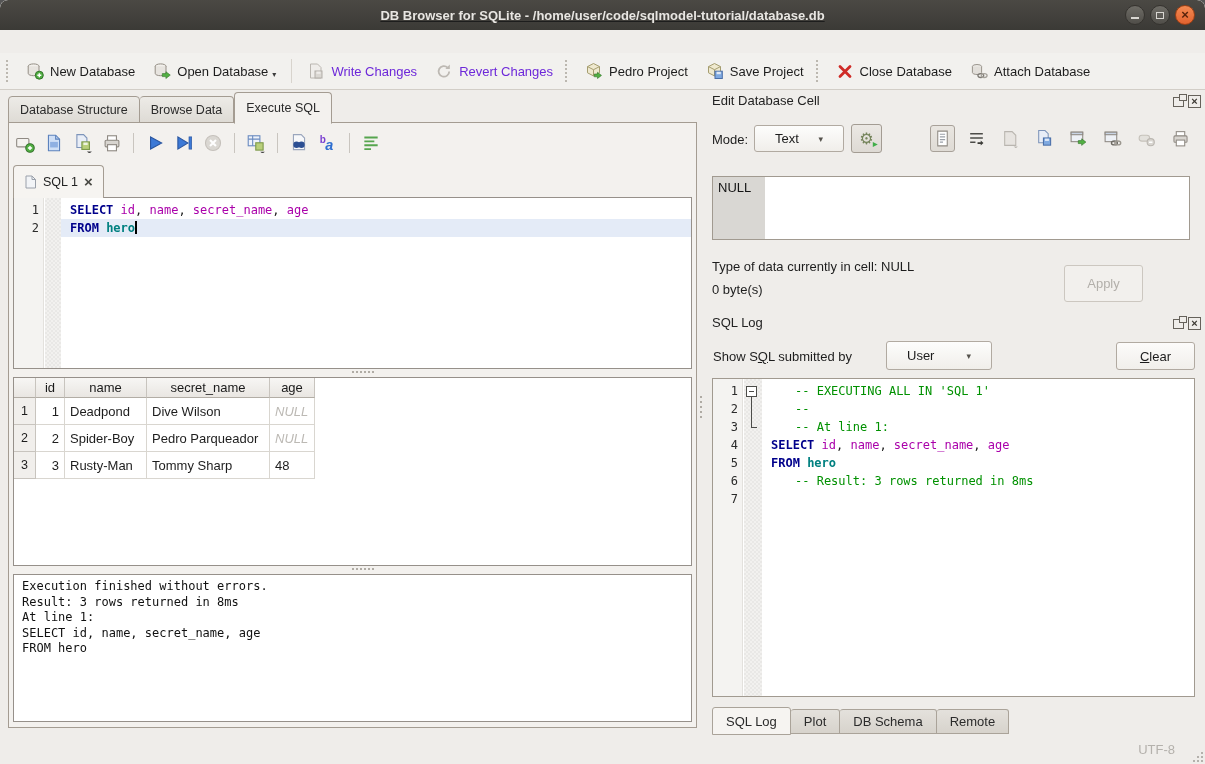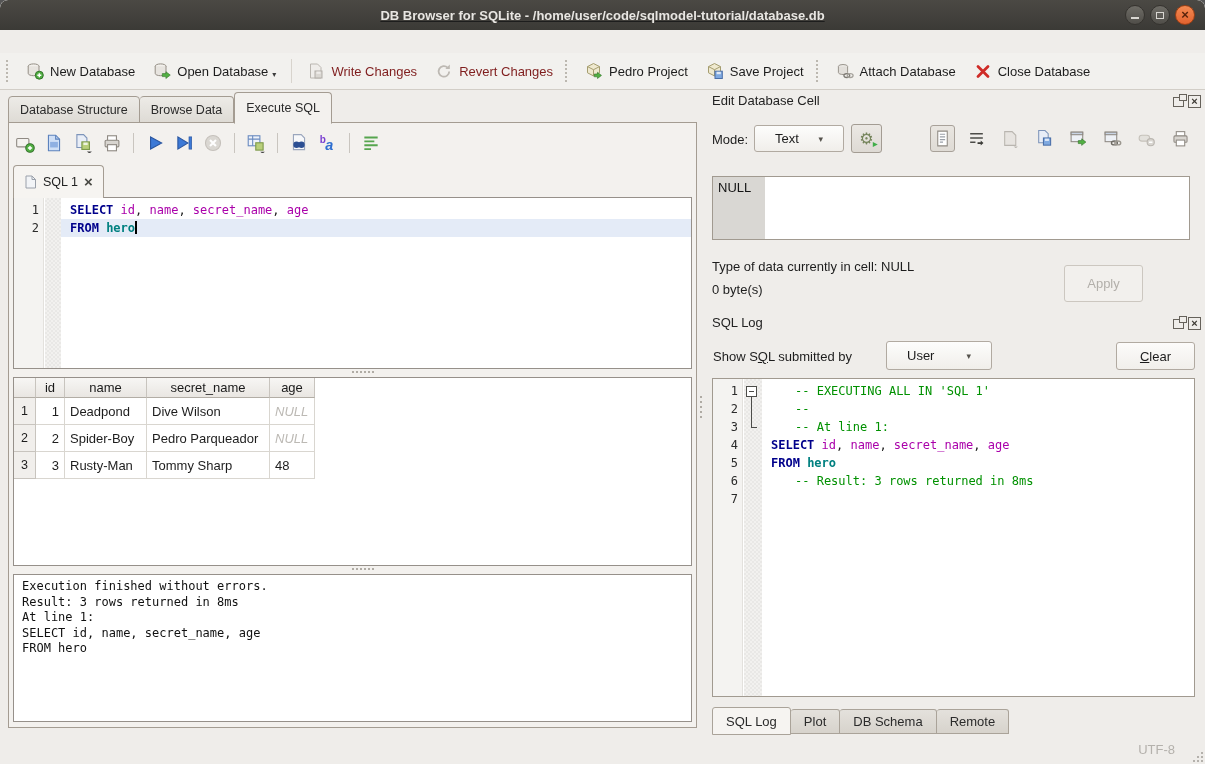--- a/index.html
+++ b/index.html
@@ -29,21 +29,21 @@
     background:#f5f4f1; display:flex; align-items:center; padding-left:5px; }
   .menu-item { padding:2px 9px; font-size:13px; color:#1a1a1a; }
 
   
   .toolbar { position:absolute; left:0; top:53px; width:100%; height:37px;
     background:#f2f1ee; border-bottom:1px solid #d2cec7;
     display:flex; align-items:center; padding-left:3px; }
   .tb-handle { width:5px; height:22px; border-left:2px dotted #bcb8b0; margin:0 6px 0 3px; }
   .tb-sep { width:1px; height:24px; background:#d8d4cd; margin:0 6px; }
   .tb-btn { display:flex; align-items:center; gap:6px; padding:5px 9px; font-size:13px; color:#1d1d1d; white-space:nowrap; }
-  .tb-btn.disabled { color:#7f1d1d; }
+  .tb-btn.disabled { color:#6d28d9; }
   .mini-arrow { font-size:8px; color:#3c3c3c; align-self:flex-end; margin:0 0 1px -2px; }
 
   
   .main-tabs { position:absolute; left:8px; top:91px; height:32px; display:flex; align-items:flex-end; z-index:3; }
   .mtab { height:27px; line-height:26px; padding:0 11px; font-size:12.5px; color:#2b2b2b;
     background:linear-gradient(#edebe7,#dedbd5); border:1px solid #a49c92; border-left:none;
     border-radius:4px 4px 0 0; }
   .mtab:first-child { border-left:1px solid #a49c92; }
   .mtab.active { height:32px; line-height:31px; background:#f3f1ee; border-left:1px solid #a49c92;
     border-bottom:1px solid #f3f1ee; margin-bottom:-1px; z-index:4; position:relative; }
@@ -252,35 +252,35 @@
             <rect x="9" y="9.2" width="7.3" height="7.3" fill="#7fa9e0" stroke="#4a6fa8"></rect>
             <rect x="10.6" y="9.8" width="4.2" height="2.4" fill="#dfe9f7"></rect>
           </svg>
         </span>
       <span>Save Project</span>
     </div>
     <div class="tb-handle"></div>
     <div class="tb-btn">
       <span>
           <svg width="18" height="18" viewBox="0 0 18 18">
+            <path d="M4 4.5l10 10M14 4.5l-10 10" stroke="#cf2b27" stroke-width="2.8" stroke-linecap="round"></path>
+          </svg>
+        </span>
+      <span>Close Database</span>
+    </div>
+    <div class="tb-btn">
+      <span>
+          <svg width="18" height="18" viewBox="0 0 18 18">
             <ellipse cx="7" cy="4.5" rx="4.6" ry="2" fill="#eceae6" stroke="#9a958d"></ellipse>
             <path d="M2.4 4.5v6c0 1.1 2.1 2 4.6 2s4.6-.9 4.6-2v-6" fill="#e2dfda" stroke="#9a958d"></path>
             <ellipse cx="10.8" cy="13.6" rx="2.9" ry="1.9" fill="none" stroke="#7d7a74" stroke-width="1.3"></ellipse>
             <ellipse cx="14.2" cy="13.6" rx="2.9" ry="1.9" fill="none" stroke="#a5a29b" stroke-width="1.3"></ellipse>
           </svg>
         </span>
       <span>Attach Database</span>
-    </div>
-    <div class="tb-btn">
-      <span>
-          <svg width="18" height="18" viewBox="0 0 18 18">
-            <path d="M4 4.5l10 10M14 4.5l-10 10" stroke="#cf2b27" stroke-width="2.8" stroke-linecap="round"></path>
-          </svg>
-        </span>
-      <span>Close Database</span>
     </div>
   </div>
 
   <div class="main-tabs">
     <div class="mtab"><span>Database Structure</span></div>
     <div class="mtab"><span>Browse Data</span></div>
     <div class="mtab active"><span>Execute SQL</span></div>
   </div>
 
   <div class="left-panel">

